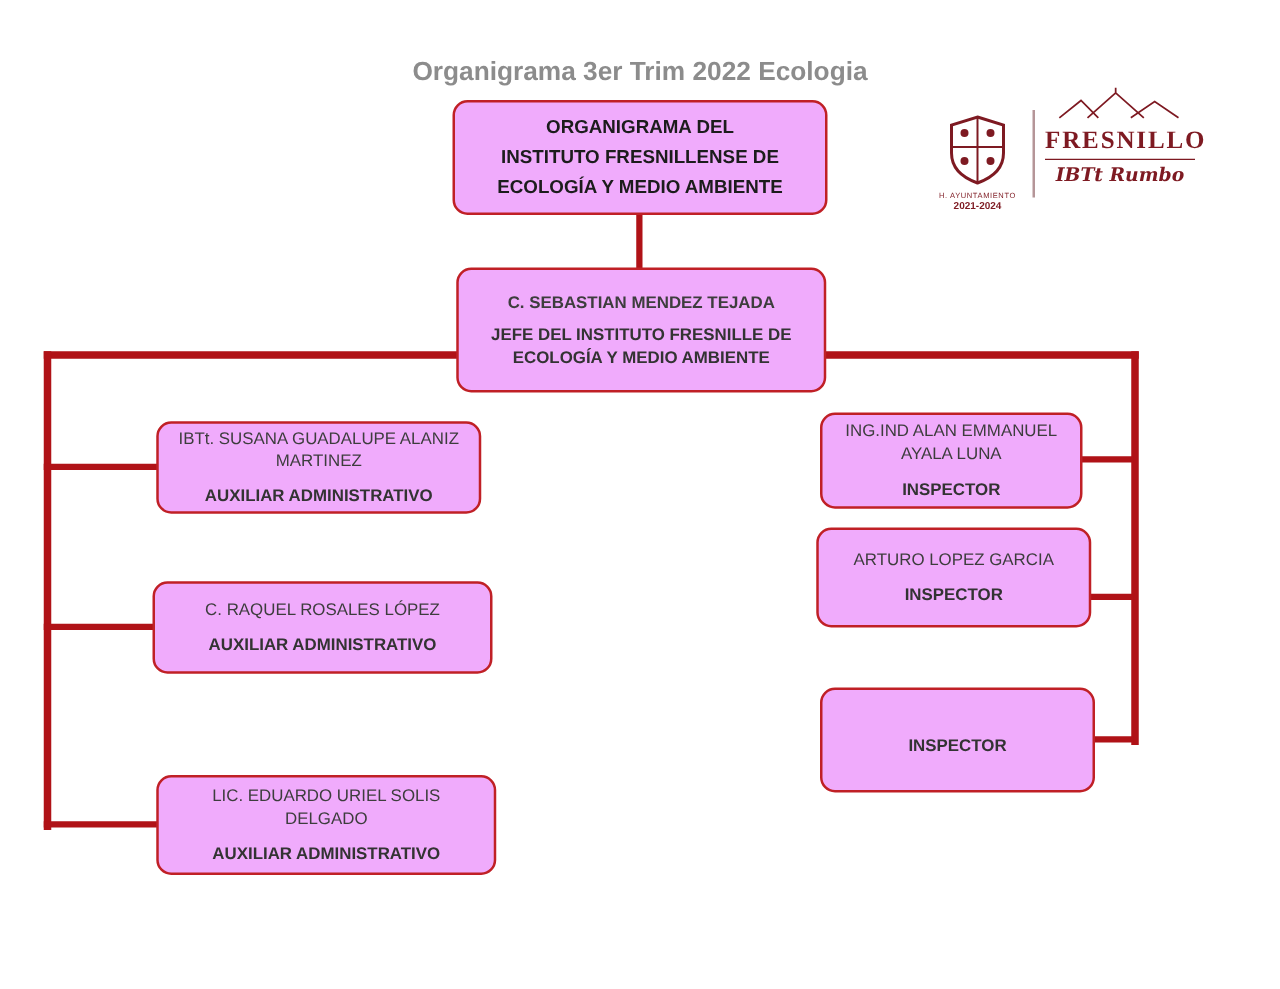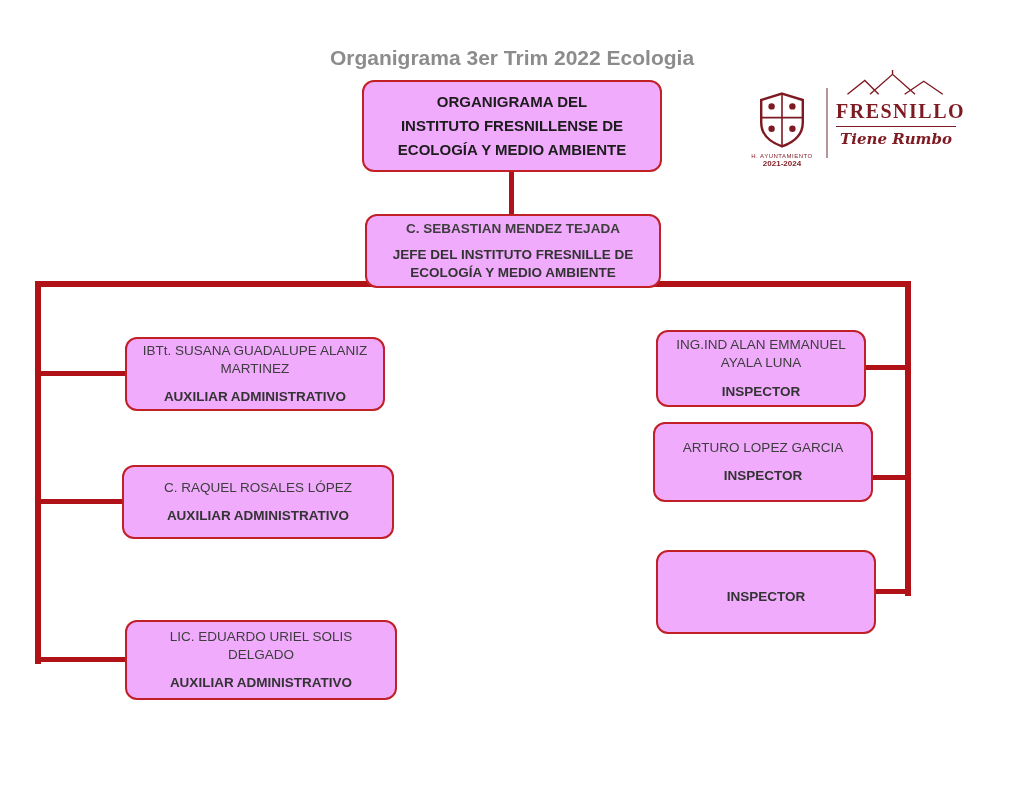--- a/index.html
+++ b/index.html
@@ -60,21 +60,21 @@
   <div class="line" style="left:864px;top:365px;width:43px;height:5px;"></div>
   <div class="line" style="left:871px;top:475px;width:36px;height:5px;"></div>
   <div class="line" style="left:874px;top:589px;width:33px;height:5px;"></div>
 
   <div class="node root-box" style="left:362px;top:80px;width:300px;height:92px;">
     <span>ORGANIGRAMA DEL</span>
     <span>INSTITUTO FRESNILLENSE DE</span>
     <span>ECOLOGÍA Y MEDIO AMBIENTE</span>
   </div>
 
-  <div class="node jefe-box" style="left:365px;top:214px;width:296px;height:74px;">
+  <div class="node jefe-box" style="left:365px;top:214px;width:296px;height:100px;">
     <span class="name">C. SEBASTIAN MENDEZ TEJADA</span>
     <span class="role">JEFE DEL INSTITUTO FRESNILLE DE ECOLOGÍA Y MEDIO AMBIENTE</span>
   </div>
 
   <div class="node" style="left:125px;top:337px;width:260px;height:74px;">
     <span class="name">IBTt. SUSANA GUADALUPE ALANIZ MARTINEZ</span>
     <span class="role">AUXILIAR ADMINISTRATIVO</span>
   </div>
   <div class="node" style="left:122px;top:465px;width:272px;height:74px;">
     <span class="name">C. RAQUEL ROSALES LÓPEZ</span>
@@ -110,16 +110,16 @@
     <div class="years">2021-2024</div>
   </div>
 
   <div class="logo-divider"></div>
 
   <div class="fresnillo">
     <svg width="112" height="26" viewBox="0 0 120 30">
       <path d="M4 28 L24 12 L40 28 M30 28 L56 5 L82 28 M70 28 L92 13 L114 28 M56 5 L56 0" fill="none" stroke="#7e1a22" stroke-width="1.6"></path>
     </svg>
     <div class="city">FRESNILLO</div>
-    <div class="slogan">Tiene Rumbo</div>
+    <div class="slogan">IBTt Rumbo</div>
   </div>
 
 </div>
 
 </body></html>

